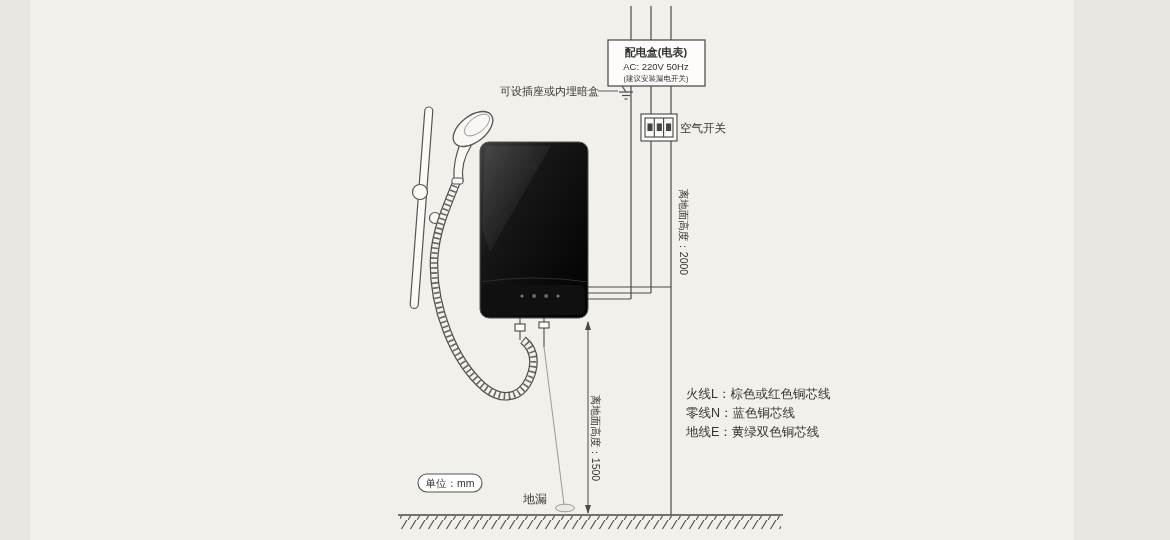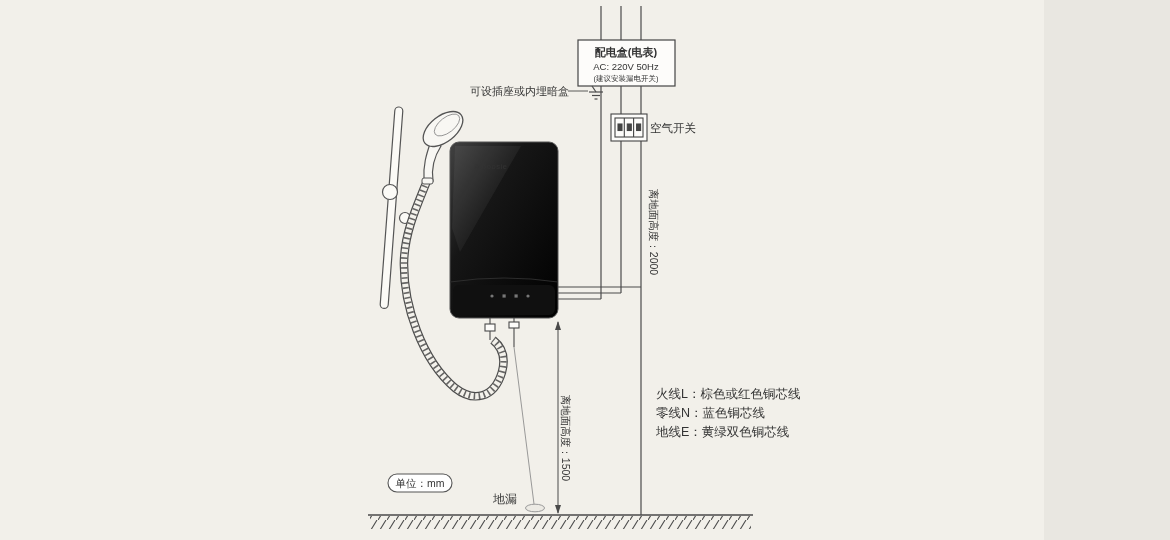--- a/index.html
+++ b/index.html
@@ -5,20 +5,21 @@
   html,body{margin:0;padding:0;}
   body{
     font-family:"Liberation Sans","DejaVu Sans",sans-serif;
     background:#e9e7e1;
   }
   .stage{
     position:relative;
     width:1044px;height:540px;
     background:#f2f0ea;
     overflow:hidden;
+    margin-left:30px;
   }
   svg text{
     font-family:"Liberation Sans","DejaVu Sans",sans-serif;
     fill:#333333;
   }
 </style>
 </head>
 <body>
 
 <div class="stage">

